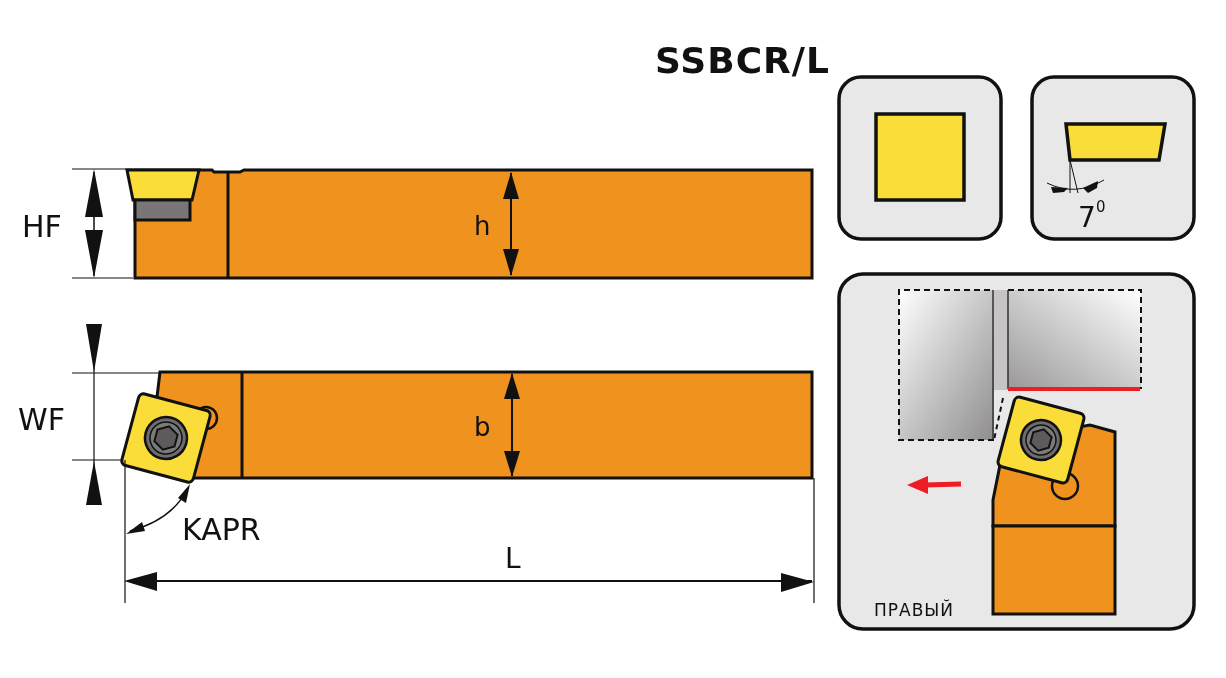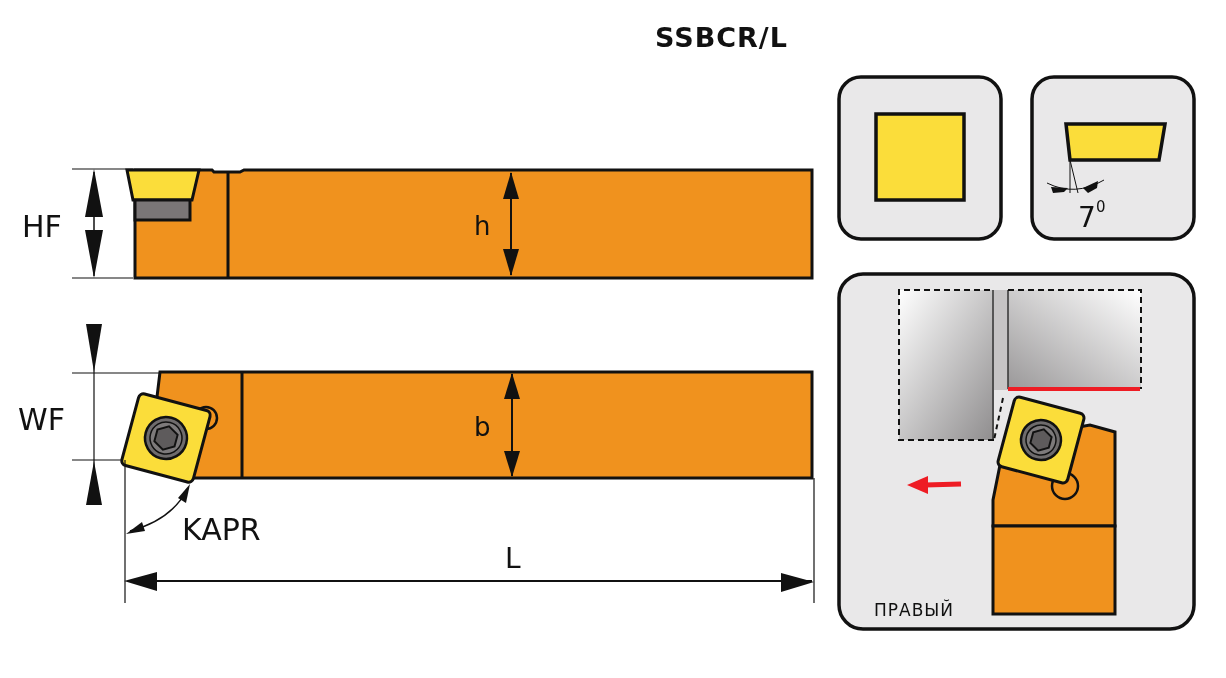--- a/index.html
+++ b/index.html
@@ -1,18 +1,18 @@
 <!DOCTYPE html>
 <html><head>
 <meta charset="utf-8">
 <style>
   html, body { margin:0; padding:0; background:#ffffff; }
   body { width:1226px; height:678px; position:relative; overflow:hidden; font-family:"DejaVu Sans", sans-serif; }
   svg { position:absolute; left:0; top:0; }
-  .title { position:absolute; left:655px; top:22px; font-family:"DejaVu Sans", sans-serif; font-weight:bold; font-size:27px; color:#111; letter-spacing:1px; }
+  .title { position:absolute; left:655px; top:40px; font-family:"DejaVu Sans", sans-serif; font-weight:bold; font-size:36px; color:#111; letter-spacing:1px; }
   .dim { font-family:"DejaVu Sans", sans-serif; fill:#111; }
 </style>
 </head>
 <body>
 
 <div class="title">SSBCR/L</div>
 
 <svg width="1226" height="678" viewBox="0 0 1226 678">
   <defs>
     <linearGradient id="wpL" x1="0" y1="0" x2="1" y2="1">

